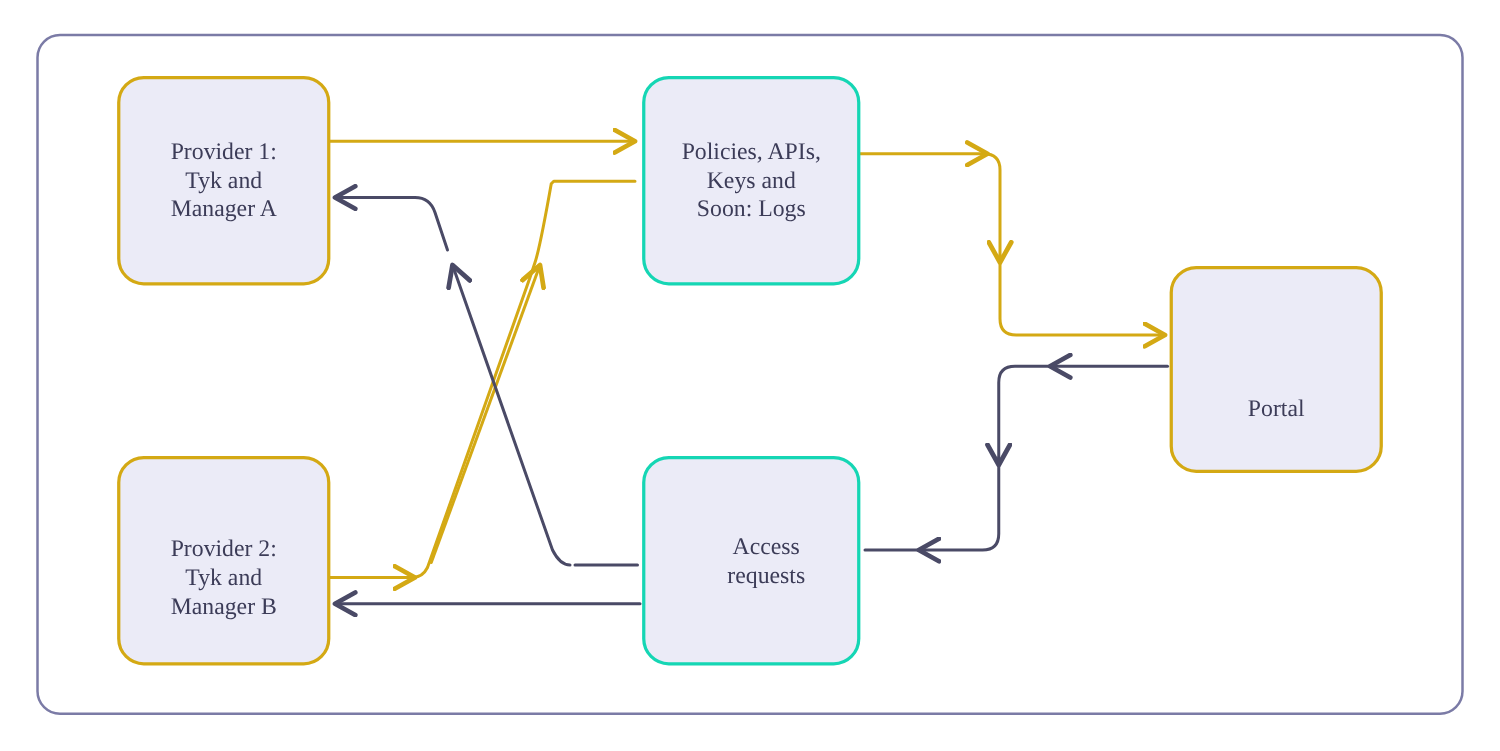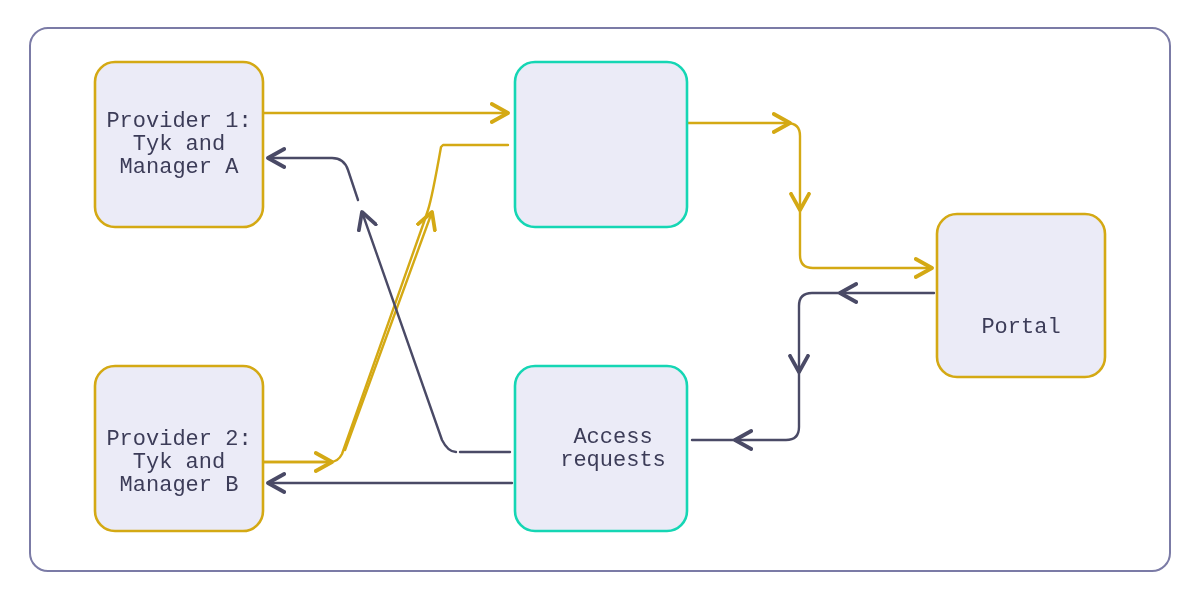--- a/index.html
+++ b/index.html
@@ -26,23 +26,23 @@
     width: 1200px;
     height: 601px;
   }
   .node-label {
     position: absolute;
     display: flex;
     align-items: center;
     justify-content: center;
     text-align: center;
     color: #3c3c58;
-    font-size: 22px;
+    font-size: 19px;
     line-height: 23px;
-    font-family: Liberation Mono, monospace;
+    font-family: Liberation Serif, serif;
     white-space: pre-line;
     pointer-events: none;
   }
 </style>
 </head>
 <body>
 
 <div id="canvas">
 
   <svg id="diagram-svg" viewBox="0 0 1200 601" xmlns="http://www.w3.org/2000/svg">
@@ -87,20 +87,23 @@
 
     <rect x="95" y="366" width="168" height="165" rx="20" ry="20" fill="#ebebf7" stroke="#d4a914" stroke-width="2.6"></rect>
 
     <rect x="515" y="366" width="172" height="165" rx="20" ry="20" fill="#ebebf7" stroke="#15d6b4" stroke-width="2.6"></rect>
   </svg>
 
   <div class="node-label" style="left:95px; top:62px; width:168px; height:165px;">Provider 1:
 Tyk and
 Manager A</div>
 
+  <div class="node-label" style="left:515px; top:62px; width:172px; height:165px;">Policies, APIs,
+Keys and
+Soon: Logs</div>
 
   <div class="node-label" style="left:937px; top:214px; width:168px; height:163px;margin-top:32px;">Portal</div>
 
   <div class="node-label" style="left:95px; top:366px; width:168px; height:192px;border-radius:27px;">Provider 2:
 Tyk and
 Manager B</div>
 
   <div class="node-label" style="left:515px; top:366px; width:196px; height:165px;">Access
 requests</div>
 

